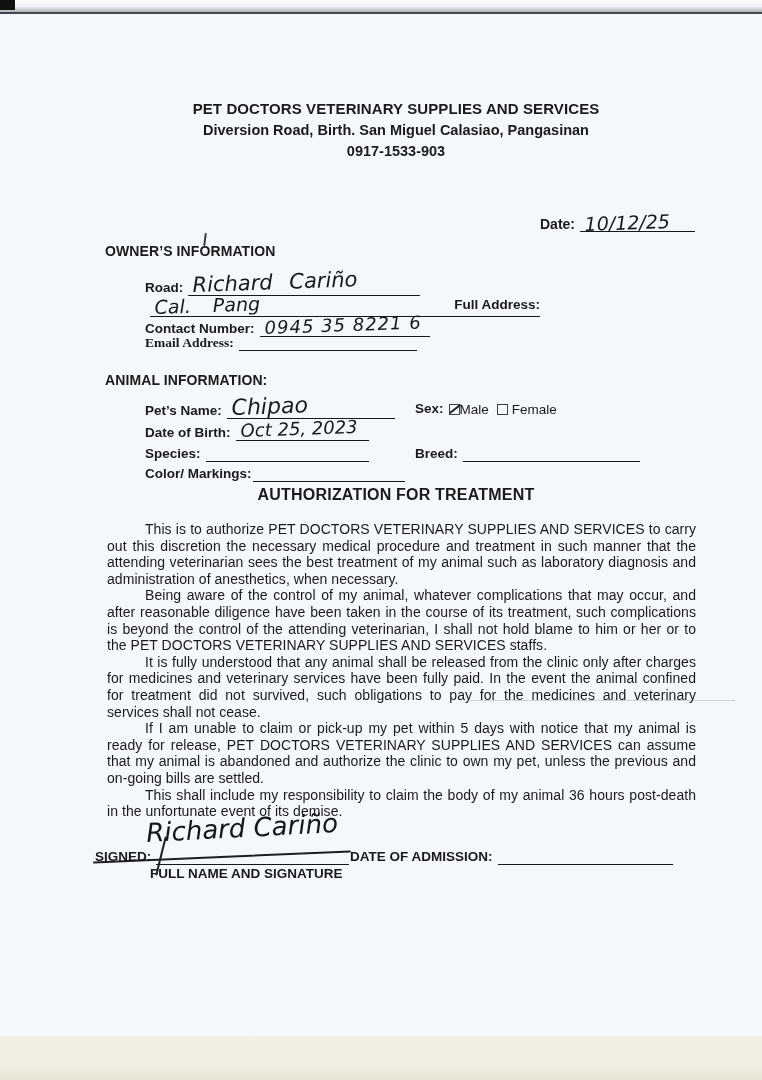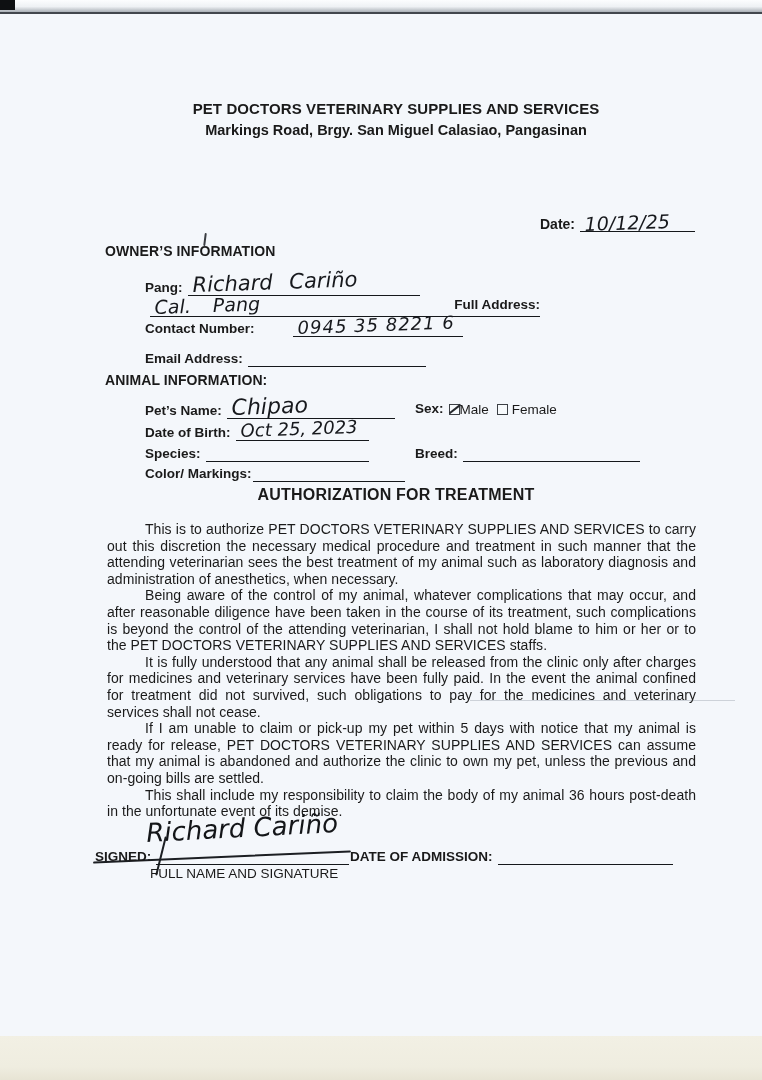--- a/index.html
+++ b/index.html
@@ -45,68 +45,69 @@
   
   .title{position:absolute;left:30px;right:0;top:486px;text-align:center;font-weight:bold;font-size:16px;letter-spacing:.2px;}
   .bodytext{position:absolute;left:107px;width:589px;top:521px;font-size:14px;line-height:16.6px;text-align:justify;}
   .bodytext p{margin:0;text-indent:38px;letter-spacing:.05px;}
 
   
   .sig-hand{position:absolute;left:147px;top:818px;font-family:"DejaVu Sans",sans-serif;font-style:italic;
     font-size:26px;color:#141619;transform:rotate(-3deg);transform-origin:left bottom;white-space:nowrap;}
   .sig-stroke{position:absolute;left:93px;top:856px;width:258px;height:2.4px;background:#1c1f23;transform:rotate(-2.5deg);border-radius:2px;}
   .sig-stroke2{position:absolute;left:160px;top:836px;width:2.4px;height:40px;background:#1c1f23;transform:rotate(14deg);border-radius:2px;}
-  .sig-caption{position:absolute;left:150px;top:866px;font-weight:normal;font-size:13.5px;}
+  .sig-caption{position:absolute;left:150px;top:866px;font-weight:bold;font-size:13.5px;}
 </style>
 </head>
 <body>
 
 <div class="paper">
 
   <div class="scan-top"></div>
   <div class="corner-blob"></div>
   <div class="pen-tick"></div>
   <div class="fold-line"></div>
 
   <div class="hdr">
     <div class="l1">PET DOCTORS VETERINARY SUPPLIES AND SERVICES</div>
-    <div class="l2">Markings Road, Brgy. San Miguel Calasiao, Pangasinan</div>
+    <div class="l2">Diversion Road, Birth. San Miguel Calasiao, Pangasinan</div>
+    <div class="l3">0917-1533-903</div>
   </div>
 
   <div class="row" style="left:508px;top:212px;margin-left:32px;">
     <span class="lbl" style="font-size:14px;">Date:</span>
     <span class="fill" style="width:115px;">
       <span class="hand" style="font-size:19px;bottom:-4px;">10/12/25</span>
     </span>
   </div>
 
   <div class="heading" style="left:105px;top:243px;">OWNER’S INFORMATION</div>
 
   <div class="row" style="left:145px;top:276px;">
-    <span class="lbl">Pang:</span>
+    <span class="lbl">Road:</span>
     <span class="fill" style="width:232px;">
       <span class="hand" style="font-size:21px;word-spacing:10px;">Richard Cariño</span>
     </span>
   </div>
 
   <div class="row" style="left:145px;top:297px;flex-direction:column;">
     <span class="lbl">Full Address:</span>
     <span class="fill" style="width:390px;">
       <span class="hand" style="font-size:19px;word-spacing:16px;">Cal. Pang</span>
     </span>
   </div>
 
-  <div class="row" style="left:145px;top:317px;gap:33px;">
+  <div class="row" style="left:145px;top:317px;">
     <span class="lbl">Contact Number:</span>
     <span class="fill" style="width:170px;">
       <span class="hand" style="font-size:18px;letter-spacing:1px;">0945 35 8221 6</span>
     </span>
   </div>
 
-  <div class="row" style="left:145px;top:347px;">
+  <div class="row" style="left:145px;top:331px;font-family:Liberation Serif, serif;">
     <span class="lbl">Email Address:</span>
     <span class="fill" style="width:178px;">
       <span class="hand"></span>
     </span>
   </div>
 
   <div class="heading" style="left:105px;top:372px;">ANIMAL INFORMATION:</div>
 
   <div class="row" style="left:145px;top:399px;">
     <span class="lbl">Pet’s Name:</span>

